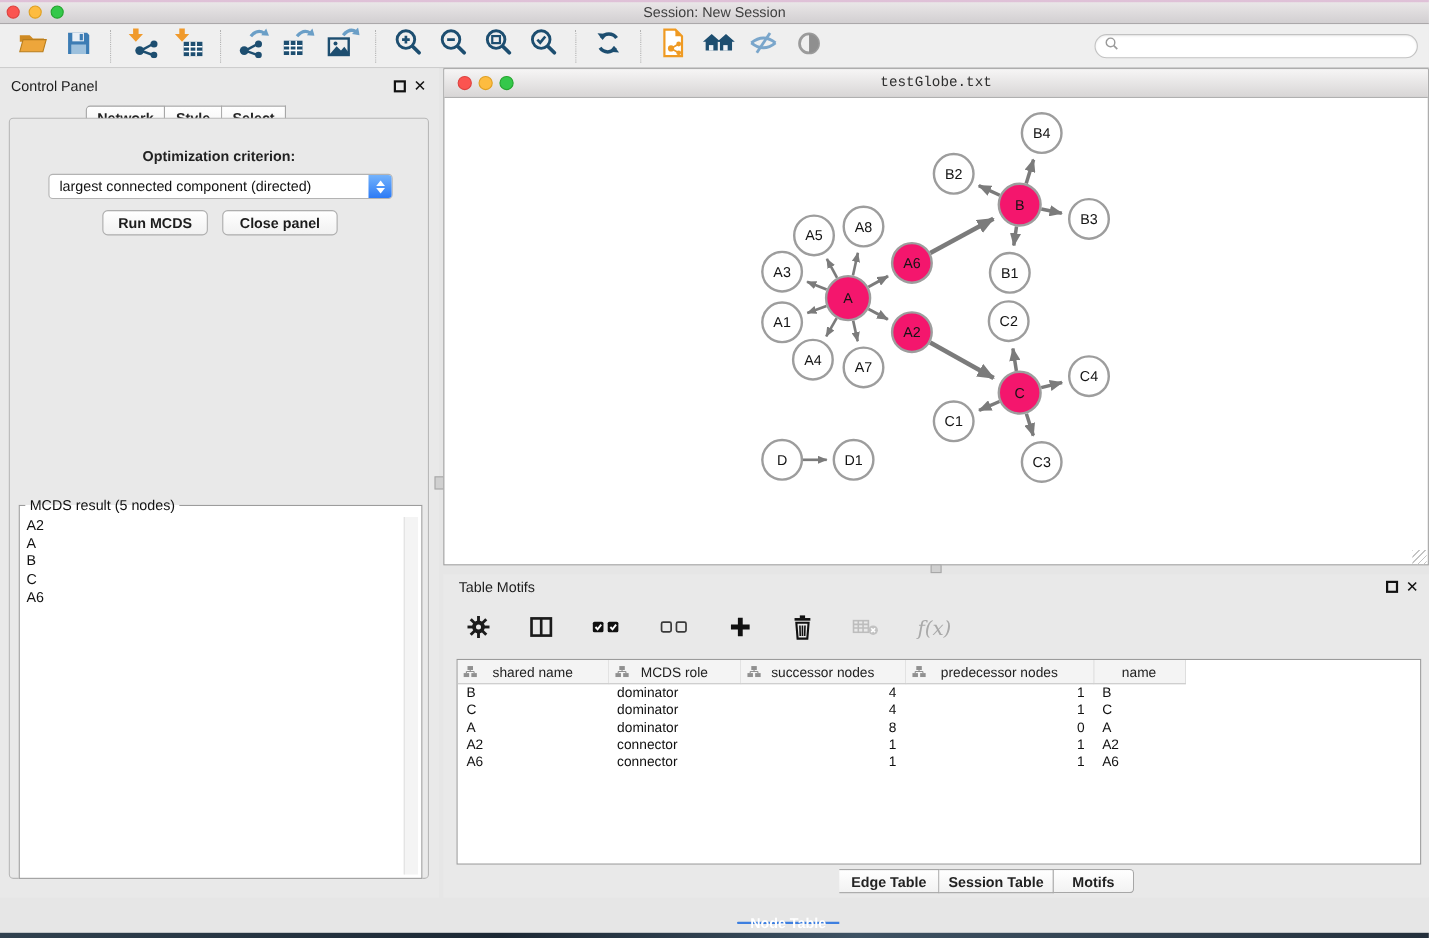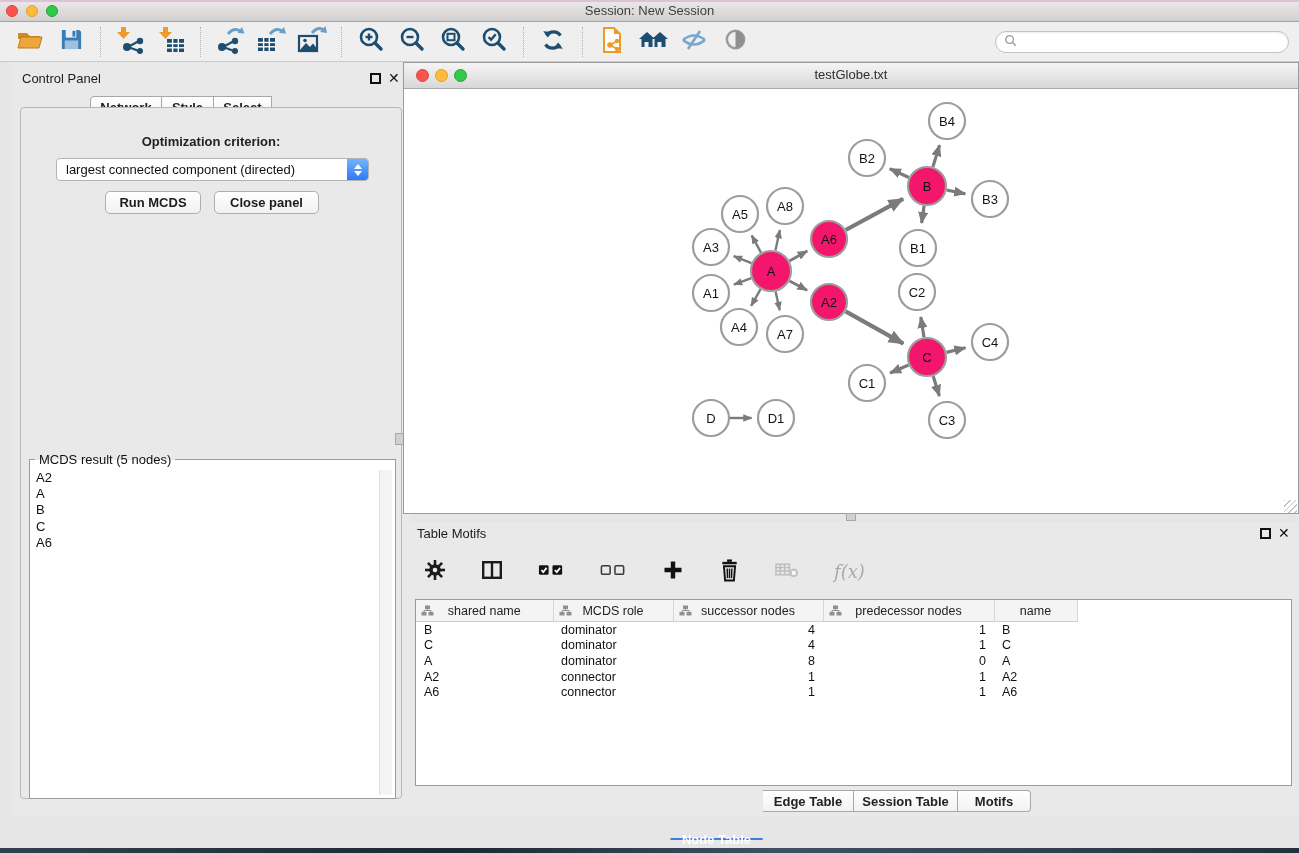--- a/index.html
+++ b/index.html
@@ -21,21 +21,21 @@
   .toolbar{position:absolute;left:0;top:22px;width:1299px;height:40px;background:#efefef;
     border-bottom:1px solid #c9c9c9;box-sizing:border-box;display:flex;align-items:center;padding:0 10px 0 12px;}
   .tb-icons{display:flex;align-items:center;height:100%;}
   .tb-btn{width:36px;height:32px;display:flex;align-items:center;justify-content:center;flex:0 0 auto;margin-right:5px;}
   .tb-sep{width:1px;height:30px;border-left:1px dotted #b3b3b3;margin:0 10px 0 6px;flex:0 0 auto;}
   .search-field{margin-left:auto;width:294px;height:22px;background:#fff;border:1px solid #c2c2c2;border-radius:12px;
     display:flex;align-items:center;padding-left:8px;box-sizing:border-box;box-shadow:inset 0 1px 2px rgba(0,0,0,.07);}
   .search-field input{border:none;outline:none;flex:1;font-size:12px;background:transparent;padding:0 8px 0 4px;}
 
   
-  .control-panel{position:absolute;left:12px;top:62px;width:399px;height:754px;background:#e9e9e9;}
+  .control-panel{position:absolute;left:0;top:62px;width:399px;height:754px;background:#e9e9e9;}
   .cp-title{position:absolute;left:10px;top:9px;font-size:13px;color:#1c1c1c;}
   .panel-float{position:absolute;width:11px;height:11px;border:2px solid #111;box-sizing:border-box;}
   .panel-close{position:absolute;font-size:14px;font-weight:bold;color:#111;line-height:11px;}
   .cp-float{left:358px;top:11px;} .cp-close{left:376px;top:11px;}
   .segmented{display:flex;height:22px;}
   .seg{border:1px solid #a7a7a7;border-left:none;background:linear-gradient(#ffffff,#f2f2f2);
     font-size:13px;font-weight:600;color:#222;display:flex;align-items:center;justify-content:center;box-sizing:border-box;}
   .seg:first-child{border-left:1px solid #a7a7a7;border-radius:4px 0 0 4px;}
   .seg:last-child{border-radius:0 4px 4px 0;}
   .seg.active{background:linear-gradient(#6db2fb,#3585f2);border-color:#3d7fe0;color:#fff;margin-top:48px;}
@@ -63,21 +63,21 @@
 
   
   .v-grab{position:absolute;left:395px;top:433px;width:9px;height:12px;background:#d0d0d0;border:1px solid #a8a8a8;box-sizing:border-box;}
   .h-grab{position:absolute;left:846px;top:513px;width:10px;height:8px;background:#d0d0d0;border:1px solid #a8a8a8;box-sizing:border-box;}
 
   
   .net-frame{position:absolute;left:403px;top:62px;width:896px;height:452px;background:#fff;border:1px solid #9b9b9b;box-sizing:border-box;}
   .nf-titlebar{position:relative;height:25px;background:linear-gradient(#f6f5f5,#d8d6d6);border-bottom:1px solid #a8a8a8;}
   .nf-traffic{position:absolute;left:12px;top:6px;display:flex;gap:6px;}
   .nf-dot{width:13px;height:13px;border-radius:50%;box-sizing:border-box;}
-  .nf-title{text-align:center;line-height:24px;font-size:13px;color:#2e2e2e;}
+  .nf-title{text-align:center;line-height:24px;font-size:13px;color:#2e2e2e;font-family:Liberation Mono, monospace;}
   .nf-canvas{position:relative;width:100%;height:425px;}
   .nf-grip{position:absolute;right:1px;bottom:1px;width:13px;height:13px;
     background:repeating-linear-gradient(135deg,#c4c4c4 0 1px,transparent 1px 4px);}
 
   
   .table-panel{position:absolute;left:403px;top:522px;width:896px;height:294px;background:#e9e9e9;}
   .tp-title{position:absolute;left:14px;top:4px;font-size:13px;color:#1c1c1c;}
   .tp-float{left:857px;top:6px;} .tp-close{left:875px;top:6px;}
   .tp-toolbar{position:absolute;left:20px;top:28px;right:12px;height:44px;display:flex;align-items:center;gap:33px;}
   .tp-btn{display:flex;align-items:center;justify-content:center;}

